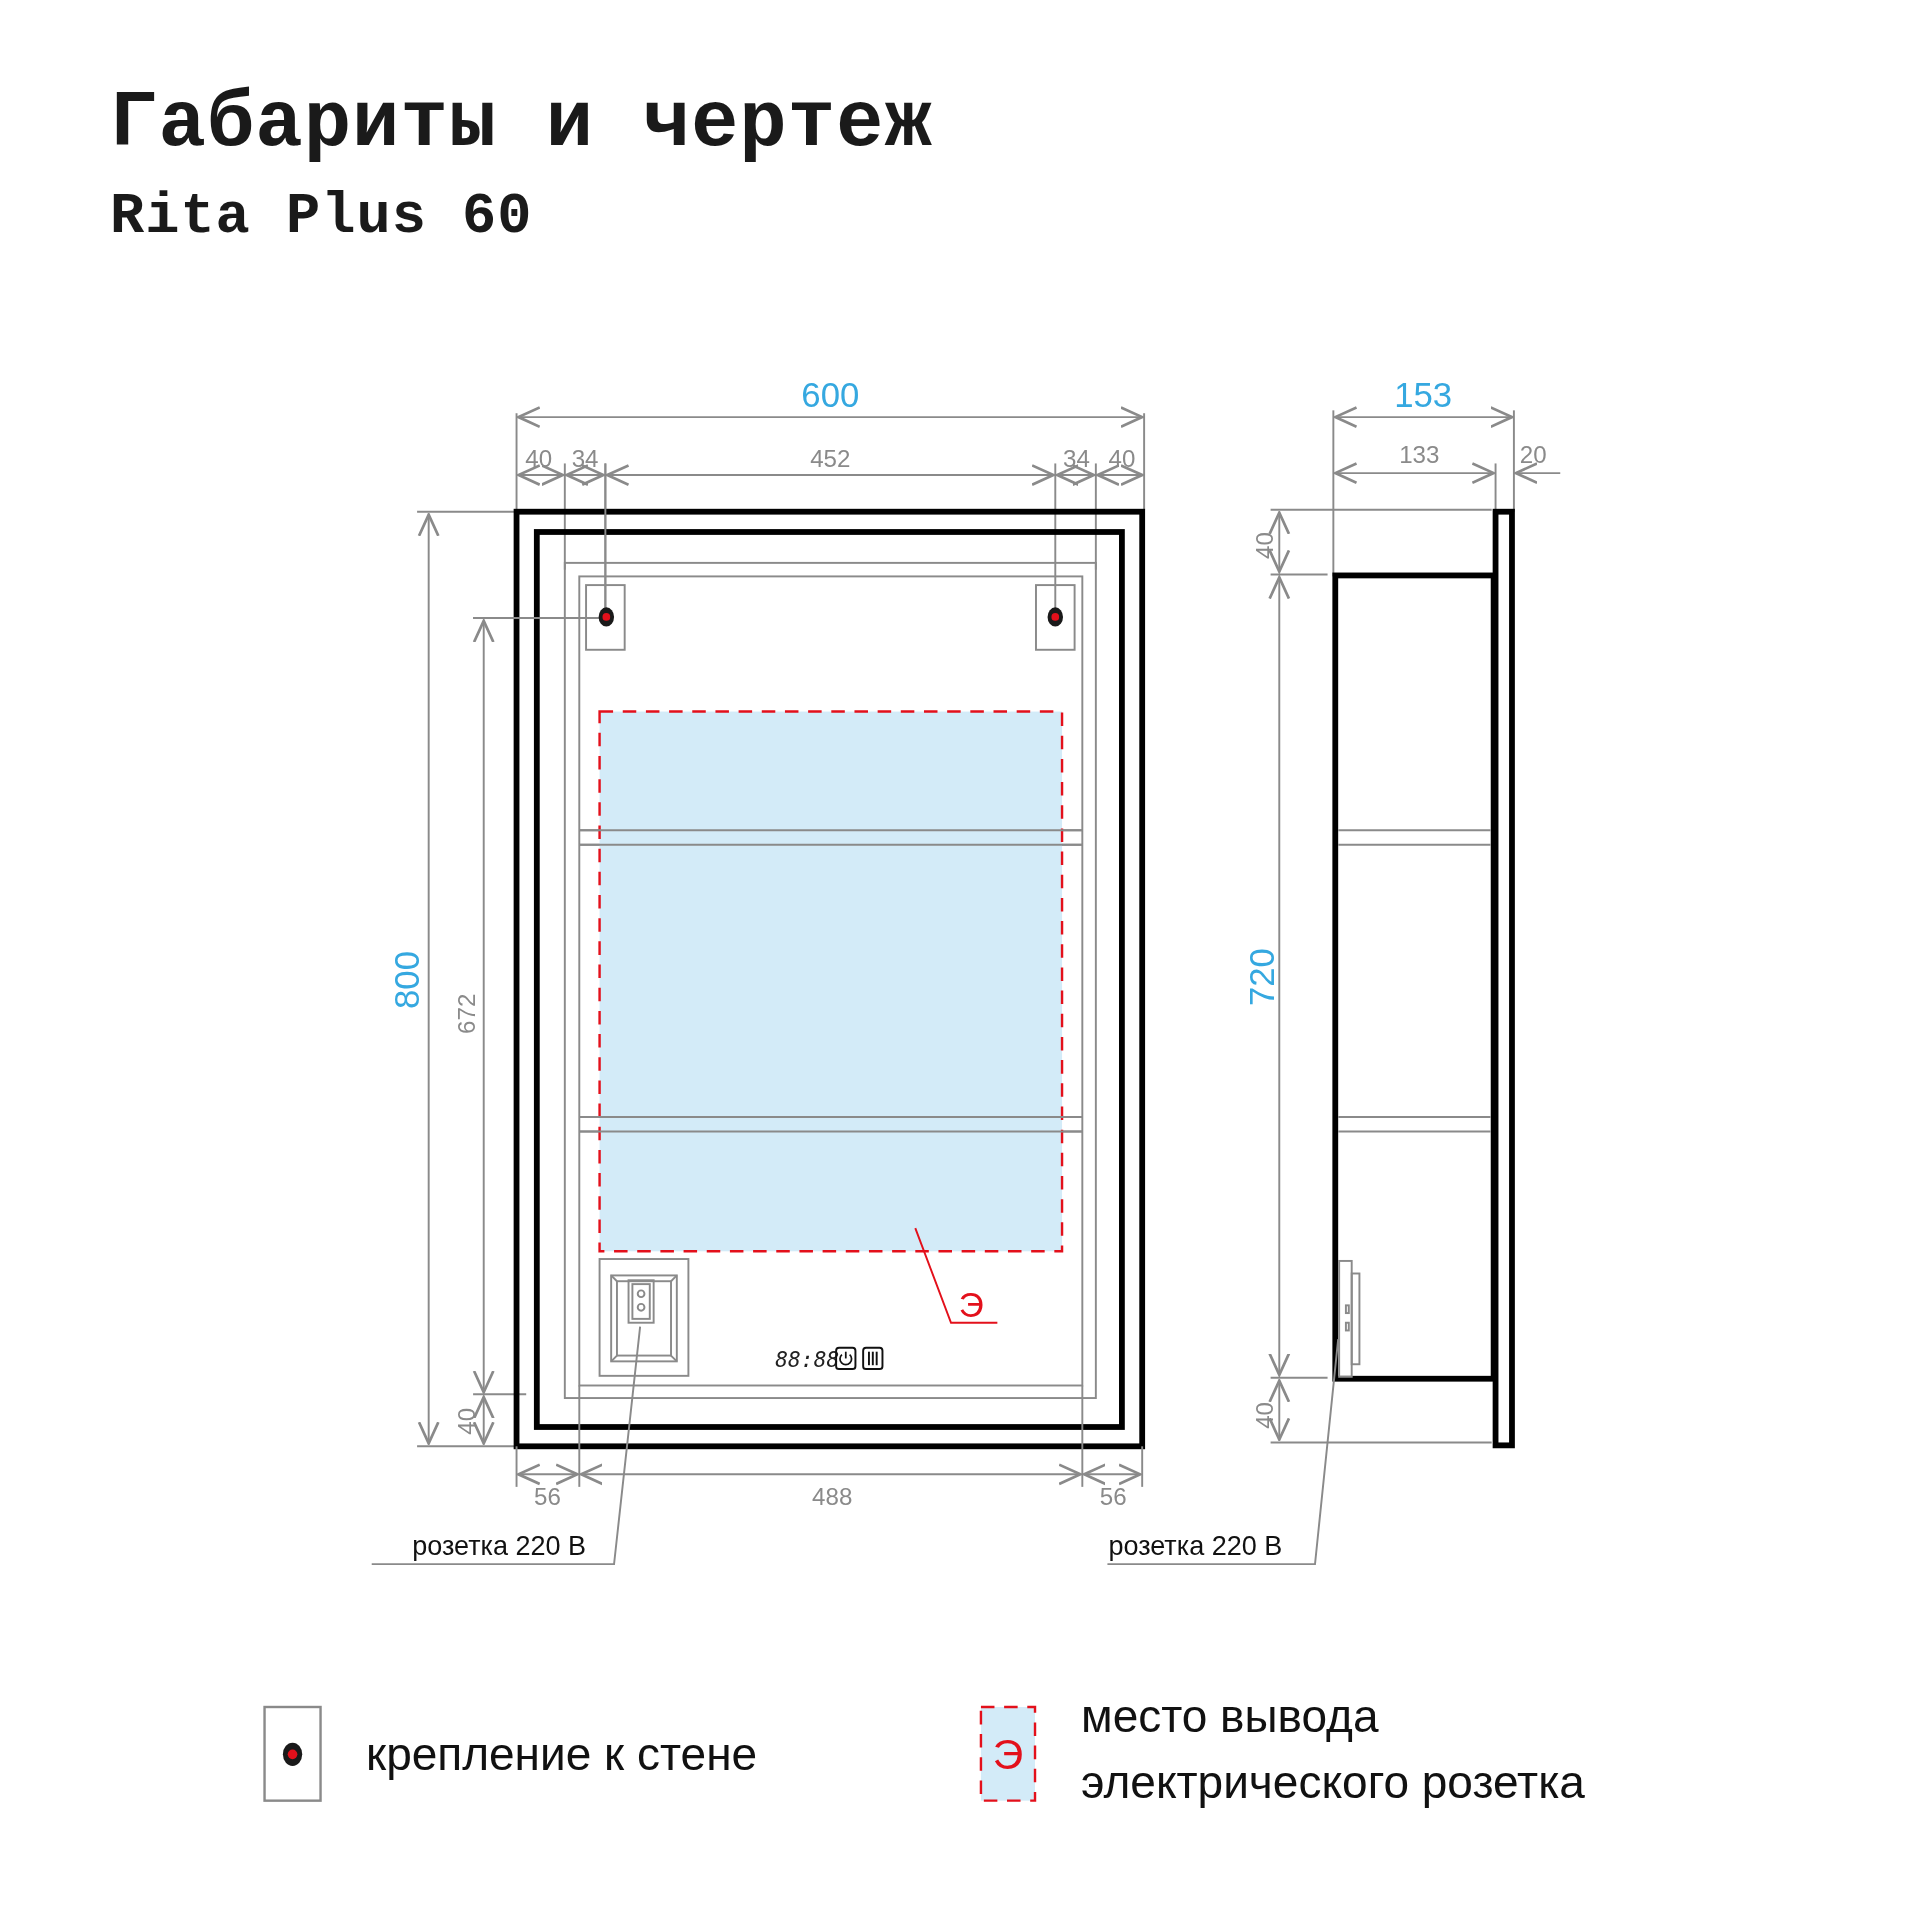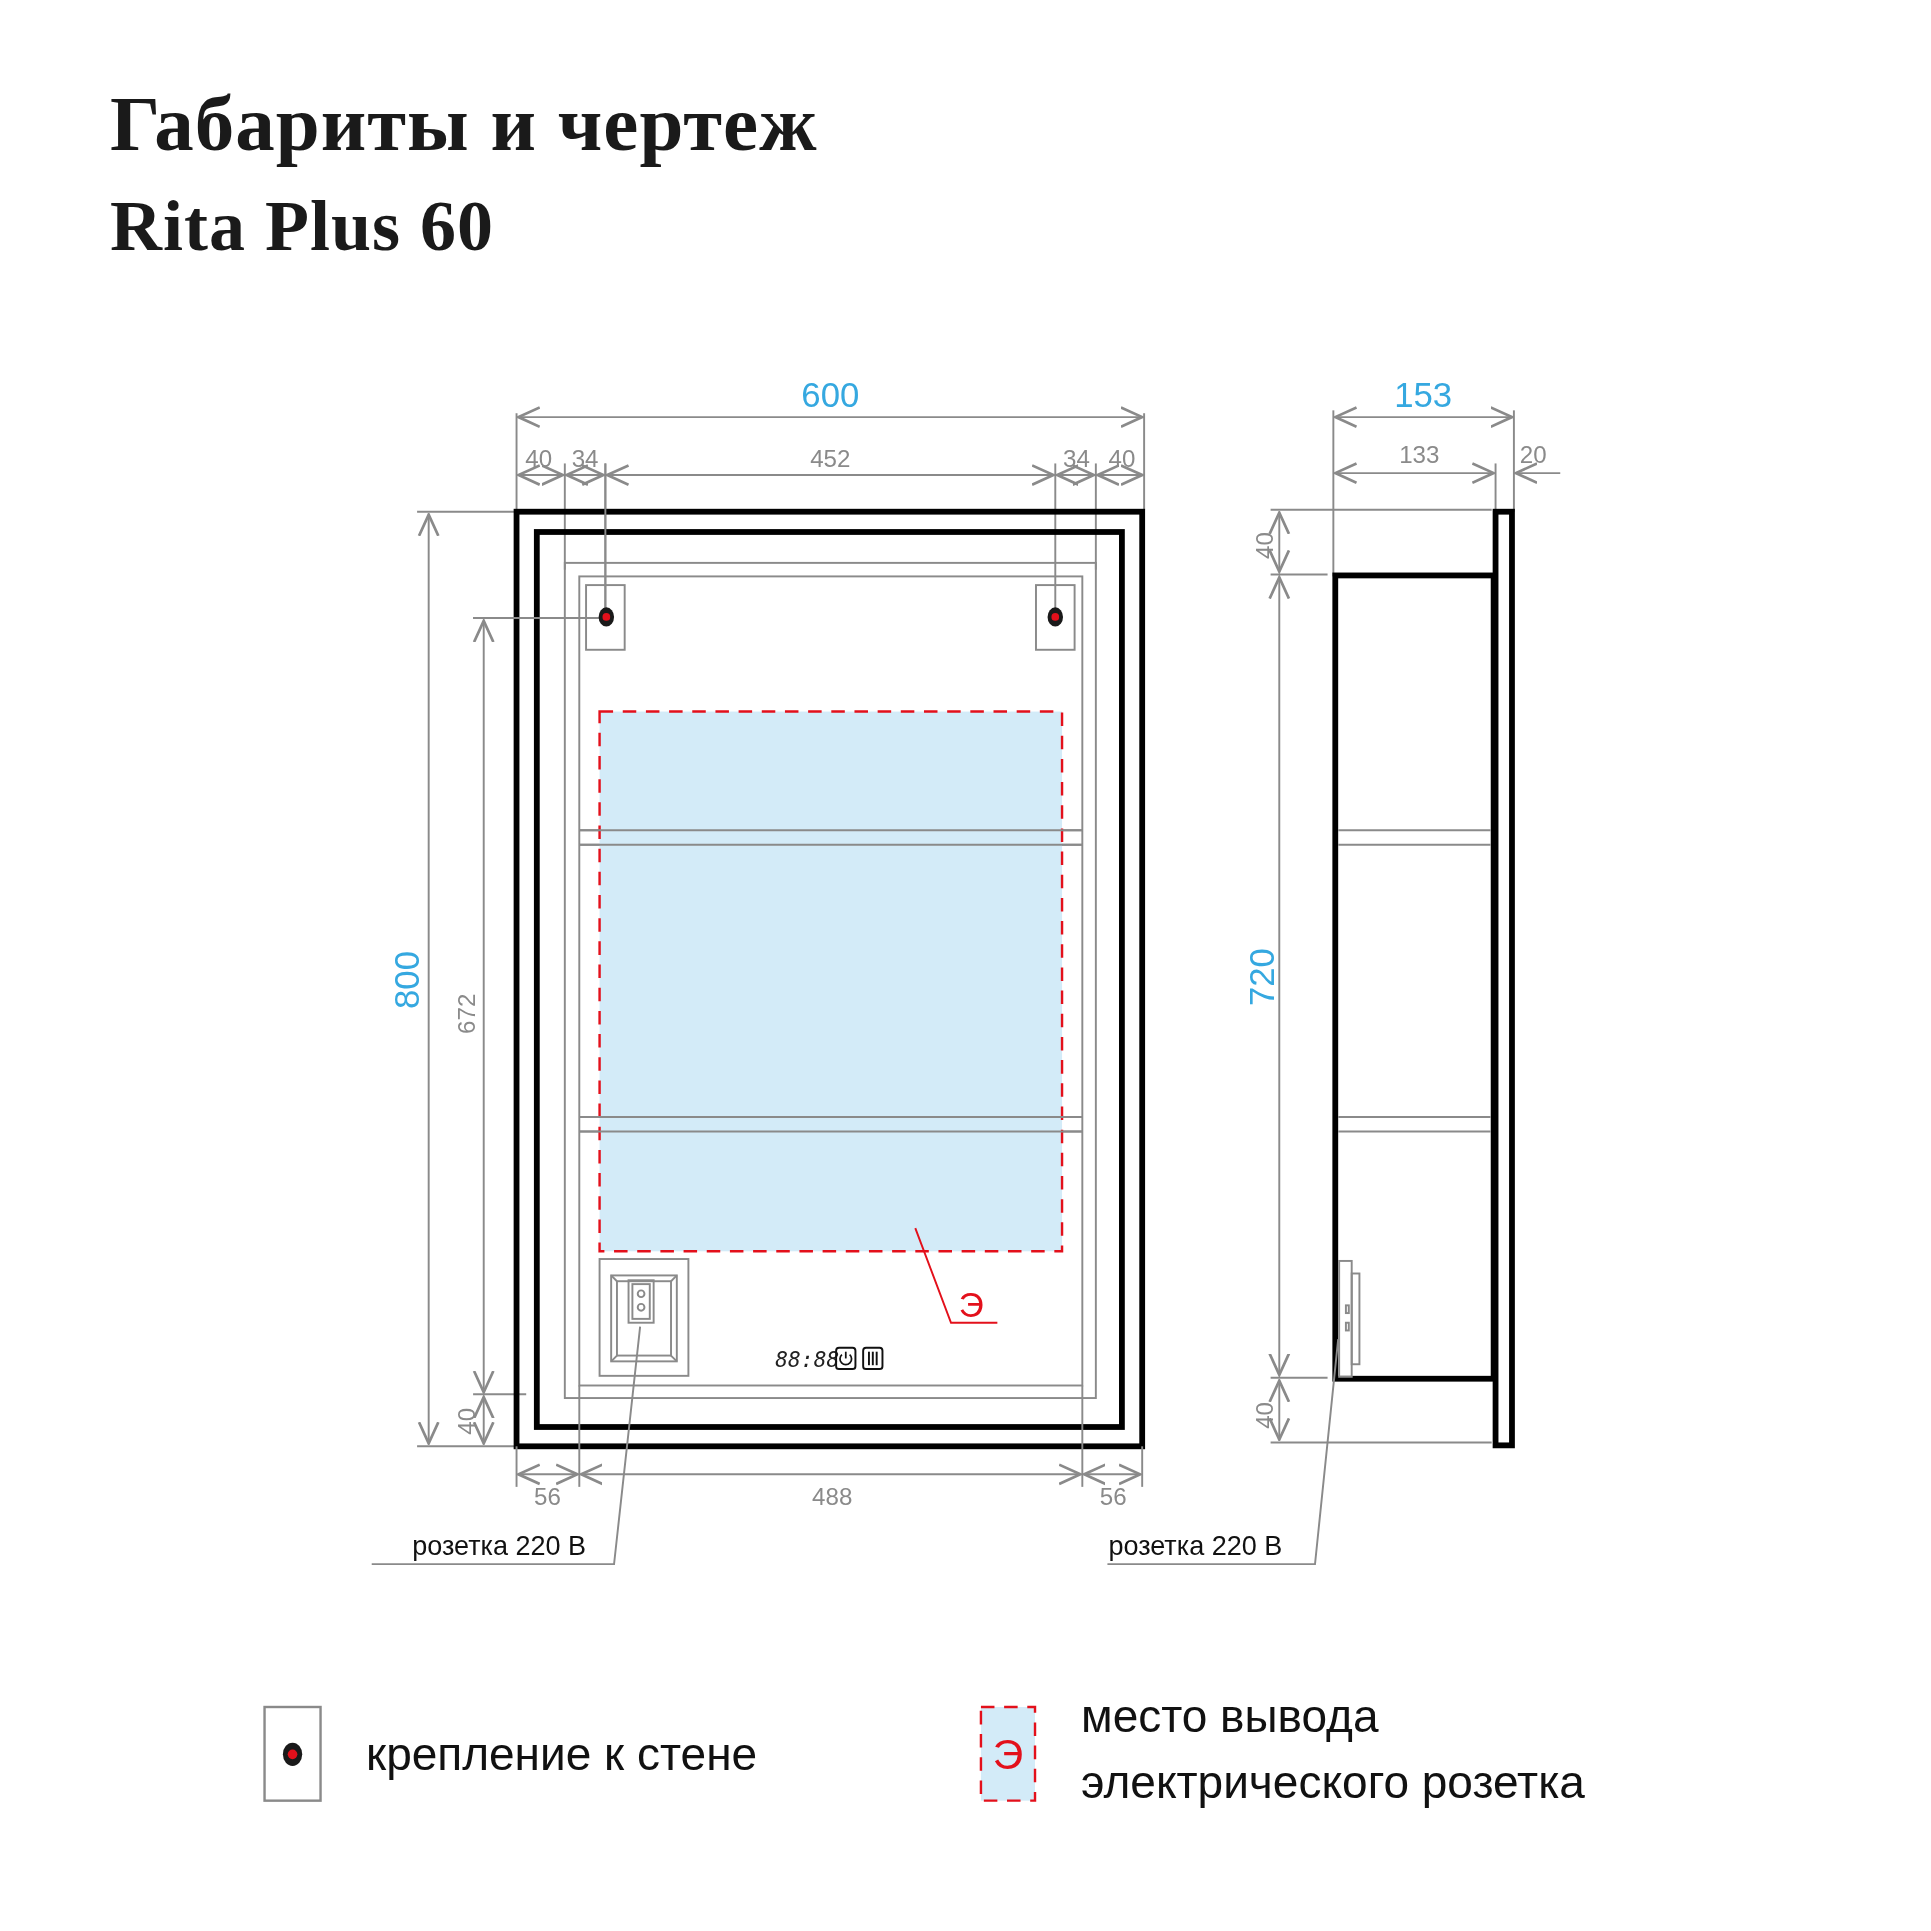--- a/index.html
+++ b/index.html
@@ -1,19 +1,19 @@
 <!DOCTYPE html>
 <html><head>
 <meta charset="utf-8">
 <style>
   html, body { margin:0; padding:0; background:#ffffff; }
   body { width:1931px; height:1931px; position:relative; overflow:hidden; font-family:"Liberation Sans", sans-serif; }
-  .title { position:absolute; left:110px; font-family:Liberation Serif, serif; font-weight:bold; color:#1a1a1a; letter-spacing:1px; }
+  .title { position:absolute; left:110px; font-family:Liberation Mono, monospace; font-weight:bold; color:#1a1a1a; letter-spacing:1px; }
   .title.l1 { top:79px; font-size:79px; }
-  .title.l2 { top:185px; font-size:72px; }
+  .title.l2 { top:185px; font-size:57px; }
   svg.drawing { position:absolute; left:0; top:0; }
   .dim { font-family:"Liberation Sans", sans-serif; fill:#8a8a8a; font-size:25px; }
   .dim-main { font-family:"Liberation Sans", sans-serif; fill:#35a8e0; font-size:36px; }
   .lbl { font-family:"Liberation Sans", sans-serif; fill:#111; font-size:28px; }
   .legend-text { position:absolute; font-family:"Liberation Sans", sans-serif; color:#111; font-size:46px; line-height:1; }
 </style>
 </head>
 <body>
 
 <div class="title l1">Габариты и чертеж</div>

